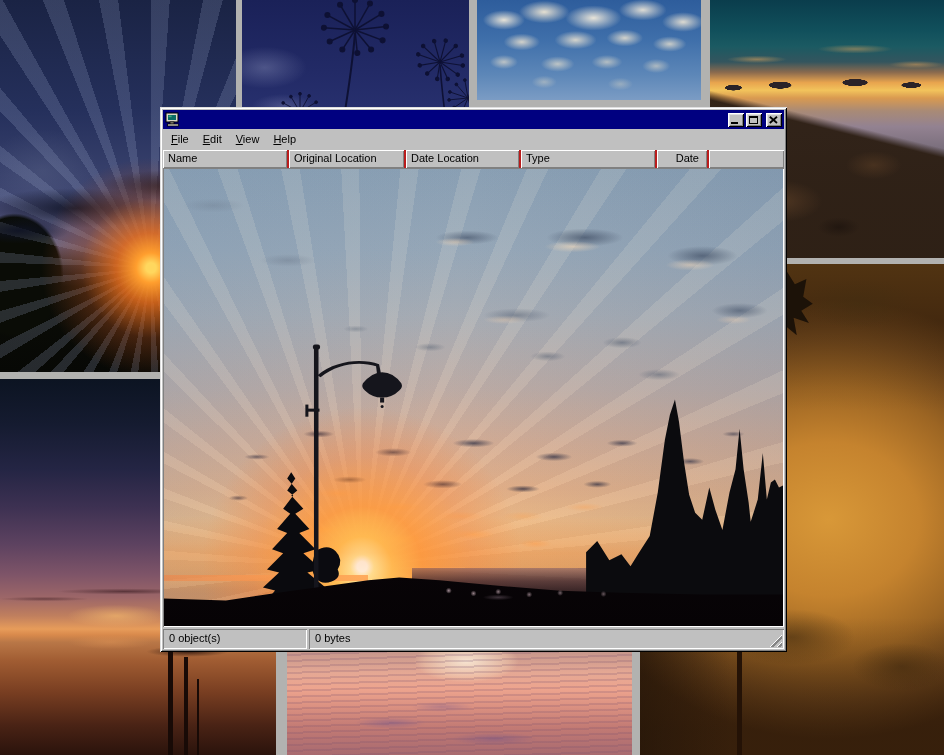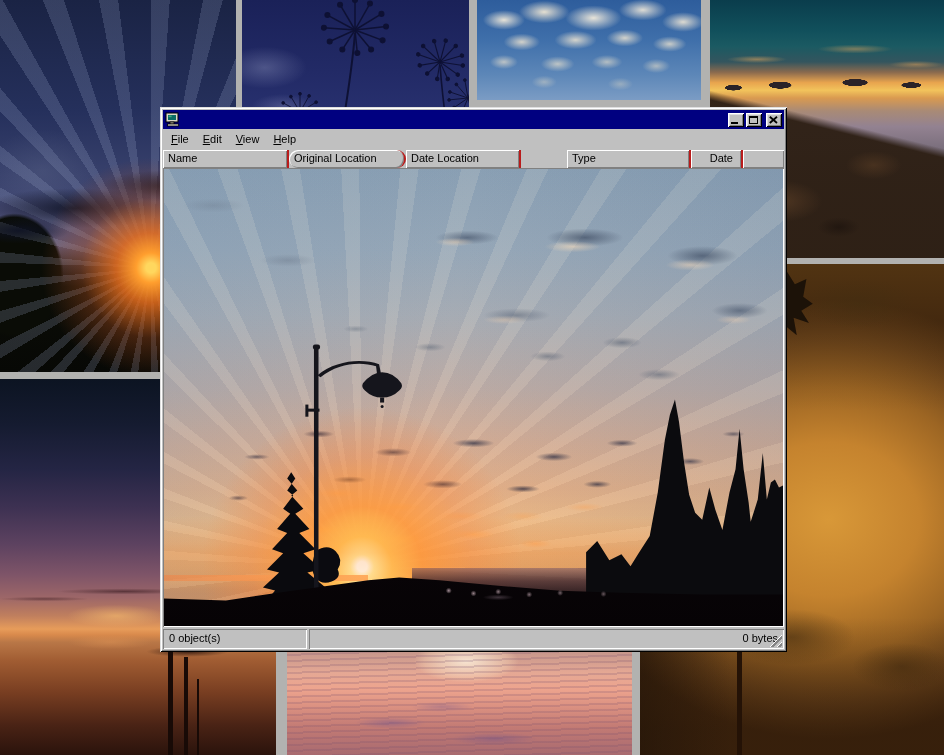--- a/index.html
+++ b/index.html
@@ -124,27 +124,27 @@
   .glyph-min{position:absolute;left:3px;bottom:3px;width:7px;height:2px;background:#000;}
   .glyph-max{position:absolute;left:3px;top:3px;width:9px;height:8px;border:1px solid #000;border-top-width:2px;}
   .glyph-x{position:absolute;left:3px;top:3px;}
   .menubar{height:20px;flex:0 0 20px;display:flex;align-items:flex-start;background:#c0c0c0;padding-left:1px;}
   .menu-item{padding:3px 7px;cursor:default;}
   .menu-item .hot{text-decoration:underline;}
   .headerrow{height:18px;flex:0 0 18px;display:flex;background:#c0c0c0;}
   .hcell{height:18px;padding:2px 5px 0 5px;white-space:nowrap;overflow:hidden;
     box-shadow:inset 1px 1px 0 #fff, inset -1px -1px 0 #808080;border-right:2px solid #b91c1c;}
   .hcell.right{text-align:right;padding-right:8px;}
-  .c0{width:126px;} .c1{width:117px;border-radius:9px;} .c2{width:115px;} .c3{width:124px;margin-left:46px;} .c4{width:52px;} .c5{flex:1;border-right:none;}
+  .c0{width:126px;} .c1{width:117px;} .c2{width:115px;} .c3{width:136px;} .c4{width:52px;} .c5{flex:1;border-right:none;}
   .listview{flex:1;position:relative;background:#000;
     box-shadow:inset 1px 1px 0 #808080, inset -1px -1px 0 #fff;}
   .statusbar{height:20px;flex:0 0 20px;margin-top:2px;display:flex;gap:2px;}
   .spanel{box-shadow:inset 1px 1px 0 #808080, inset -1px -1px 0 #fff;padding:3px 6px;white-space:nowrap;}
   .spanel-1{width:144px;}
-  .spanel-2{flex:1;position:relative;text-align:right;}
+  .spanel-2{flex:1;position:relative;}
   .grip{position:absolute;right:2px;bottom:2px;width:13px;height:13px;
     clip-path:polygon(100% 0,100% 100%,0 100%);
     background:repeating-linear-gradient(-45deg, rgba(0,0,0,0) 0 1px, #848484 1px 3px, #fafafa 3px 4px, rgba(0,0,0,0) 4px 5px);}
 
   
   .photo{position:absolute;inset:1px;overflow:hidden;}
   .layer{position:absolute;inset:0;}
   .sky{background:
       linear-gradient(100deg, rgba(125,150,175,.30), rgba(0,0,0,0) 45%, rgba(95,120,150,.22) 100%),
       linear-gradient(180deg, #8aa0b4 0%, #97a8b8 18%, #a8adb4 32%, #bfaca4 48%, #d8ad92 60%, #eab184 70%, #f5bc82 77%, #f2b87e 82%, #e8a468 87%, #d88d52 92%);}

